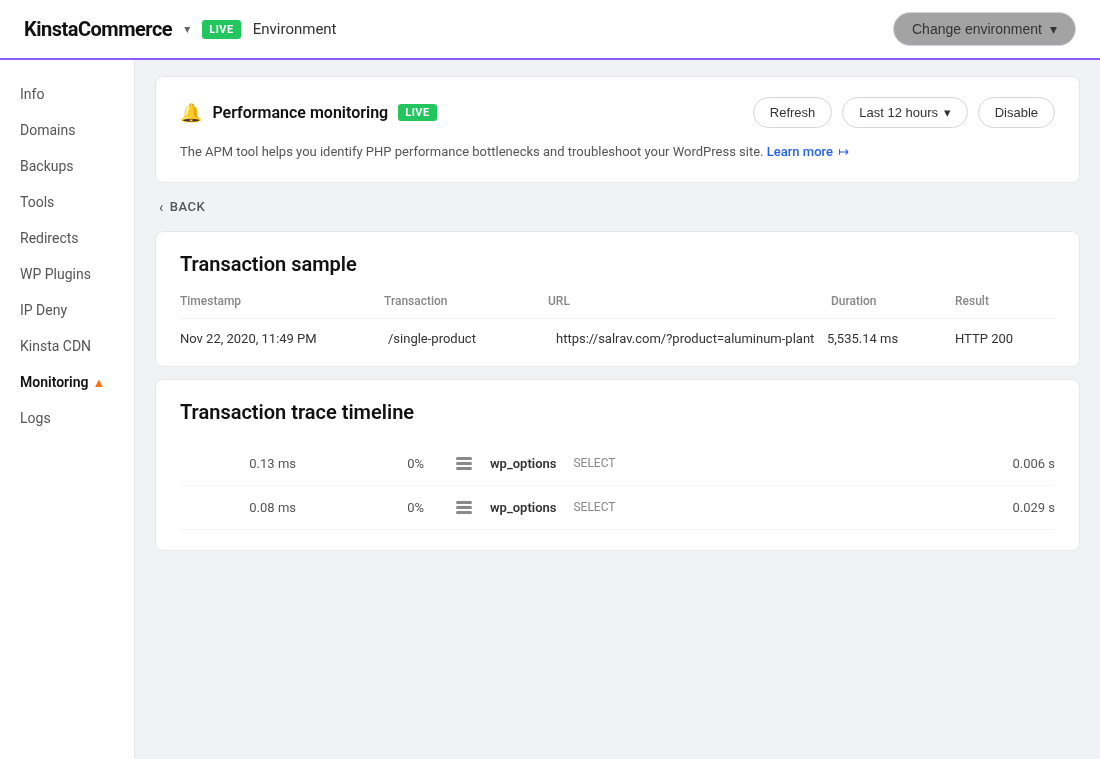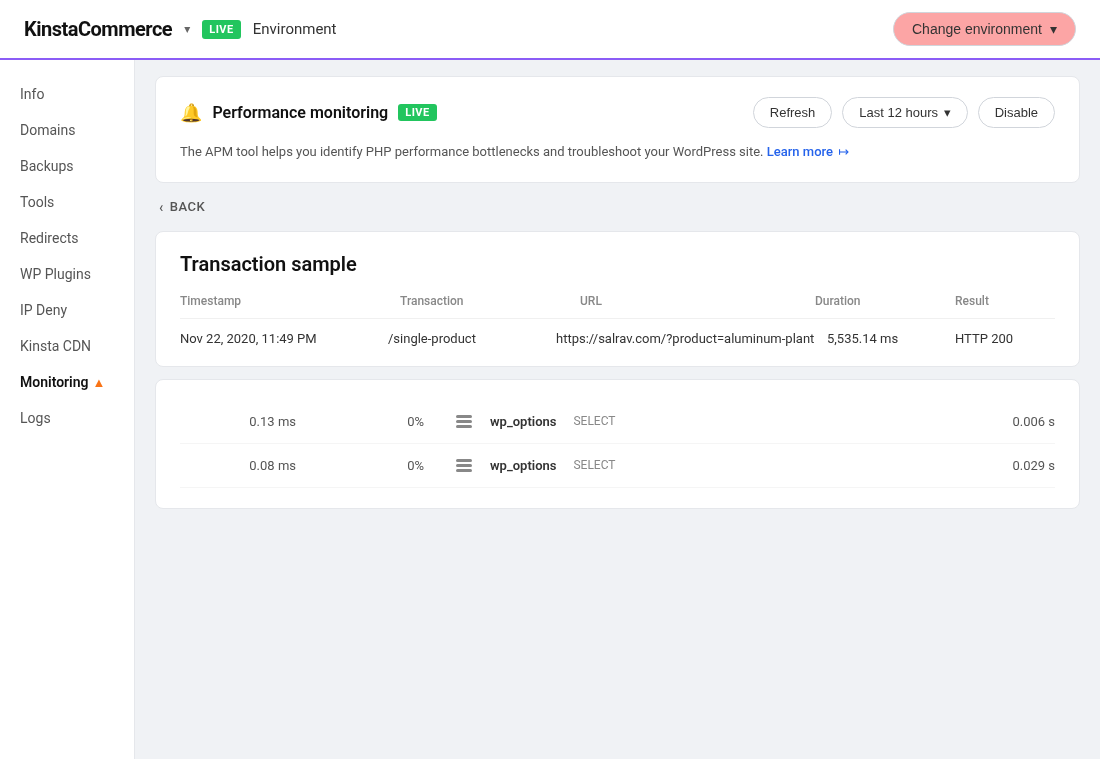--- a/index.html
+++ b/index.html
@@ -47,21 +47,21 @@
       border-radius: 3px;
       letter-spacing: 0.5px;
     }
     .env-label {
       font-size: 15px;
       color: #333;
       font-weight: 400;
     }
     .change-env-btn {
       border: 1.5px solid #d1d5db;
-      background: #fca5a5;
+      background: #a3a3a3;
       border-radius: 20px;
       padding: 8px 18px;
       font-size: 14px;
       color: #333;
       cursor: pointer;
       display: flex;
       align-items: center;
       gap: 8px;
     }
 
@@ -202,21 +202,21 @@
     
     .section-title {
       font-size: 20px;
       font-weight: 600;
       color: #111;
       margin-bottom: 18px;
     }
     .table-header {
       display: grid;
       grid-template-columns: 200px 160px 1fr 120px 100px;
-      gap: 20px;
+      gap: 4px;
       padding-bottom: 10px;
       border-bottom: 1px solid #f0f0f0;
       margin-bottom: 12px;
     }
     .table-header-cell {
       font-size: 12px;
       font-weight: 500;
       color: #888;
       text-transform: none;
     }
@@ -399,20 +399,21 @@
       <div class="table-row-data">
         <div class="table-cell">Nov 22, 2020, 11:49 PM</div>
         <div class="table-cell">/single-product</div>
         <div class="table-cell">https://salrav.com/?product=aluminum-plant</div>
         <div class="table-cell">5,535.14 ms</div>
         <div class="table-cell">HTTP 200</div>
       </div>
     </div>
 
     <div class="card">
+      <div class="section-title">Transaction trace timeline</div>
 
       <div class="timeline-row">
         <div class="timeline-cell duration">0.13 ms</div>
         <div class="timeline-cell" style="text-align:right;padding-right:24px;">0%</div>
         <div class="timeline-cell spans-content">
           <span class="db-icon">
             <span class="db-icon-line"></span>
             <span class="db-icon-line"></span>
             <span class="db-icon-line"></span>
           </span>

